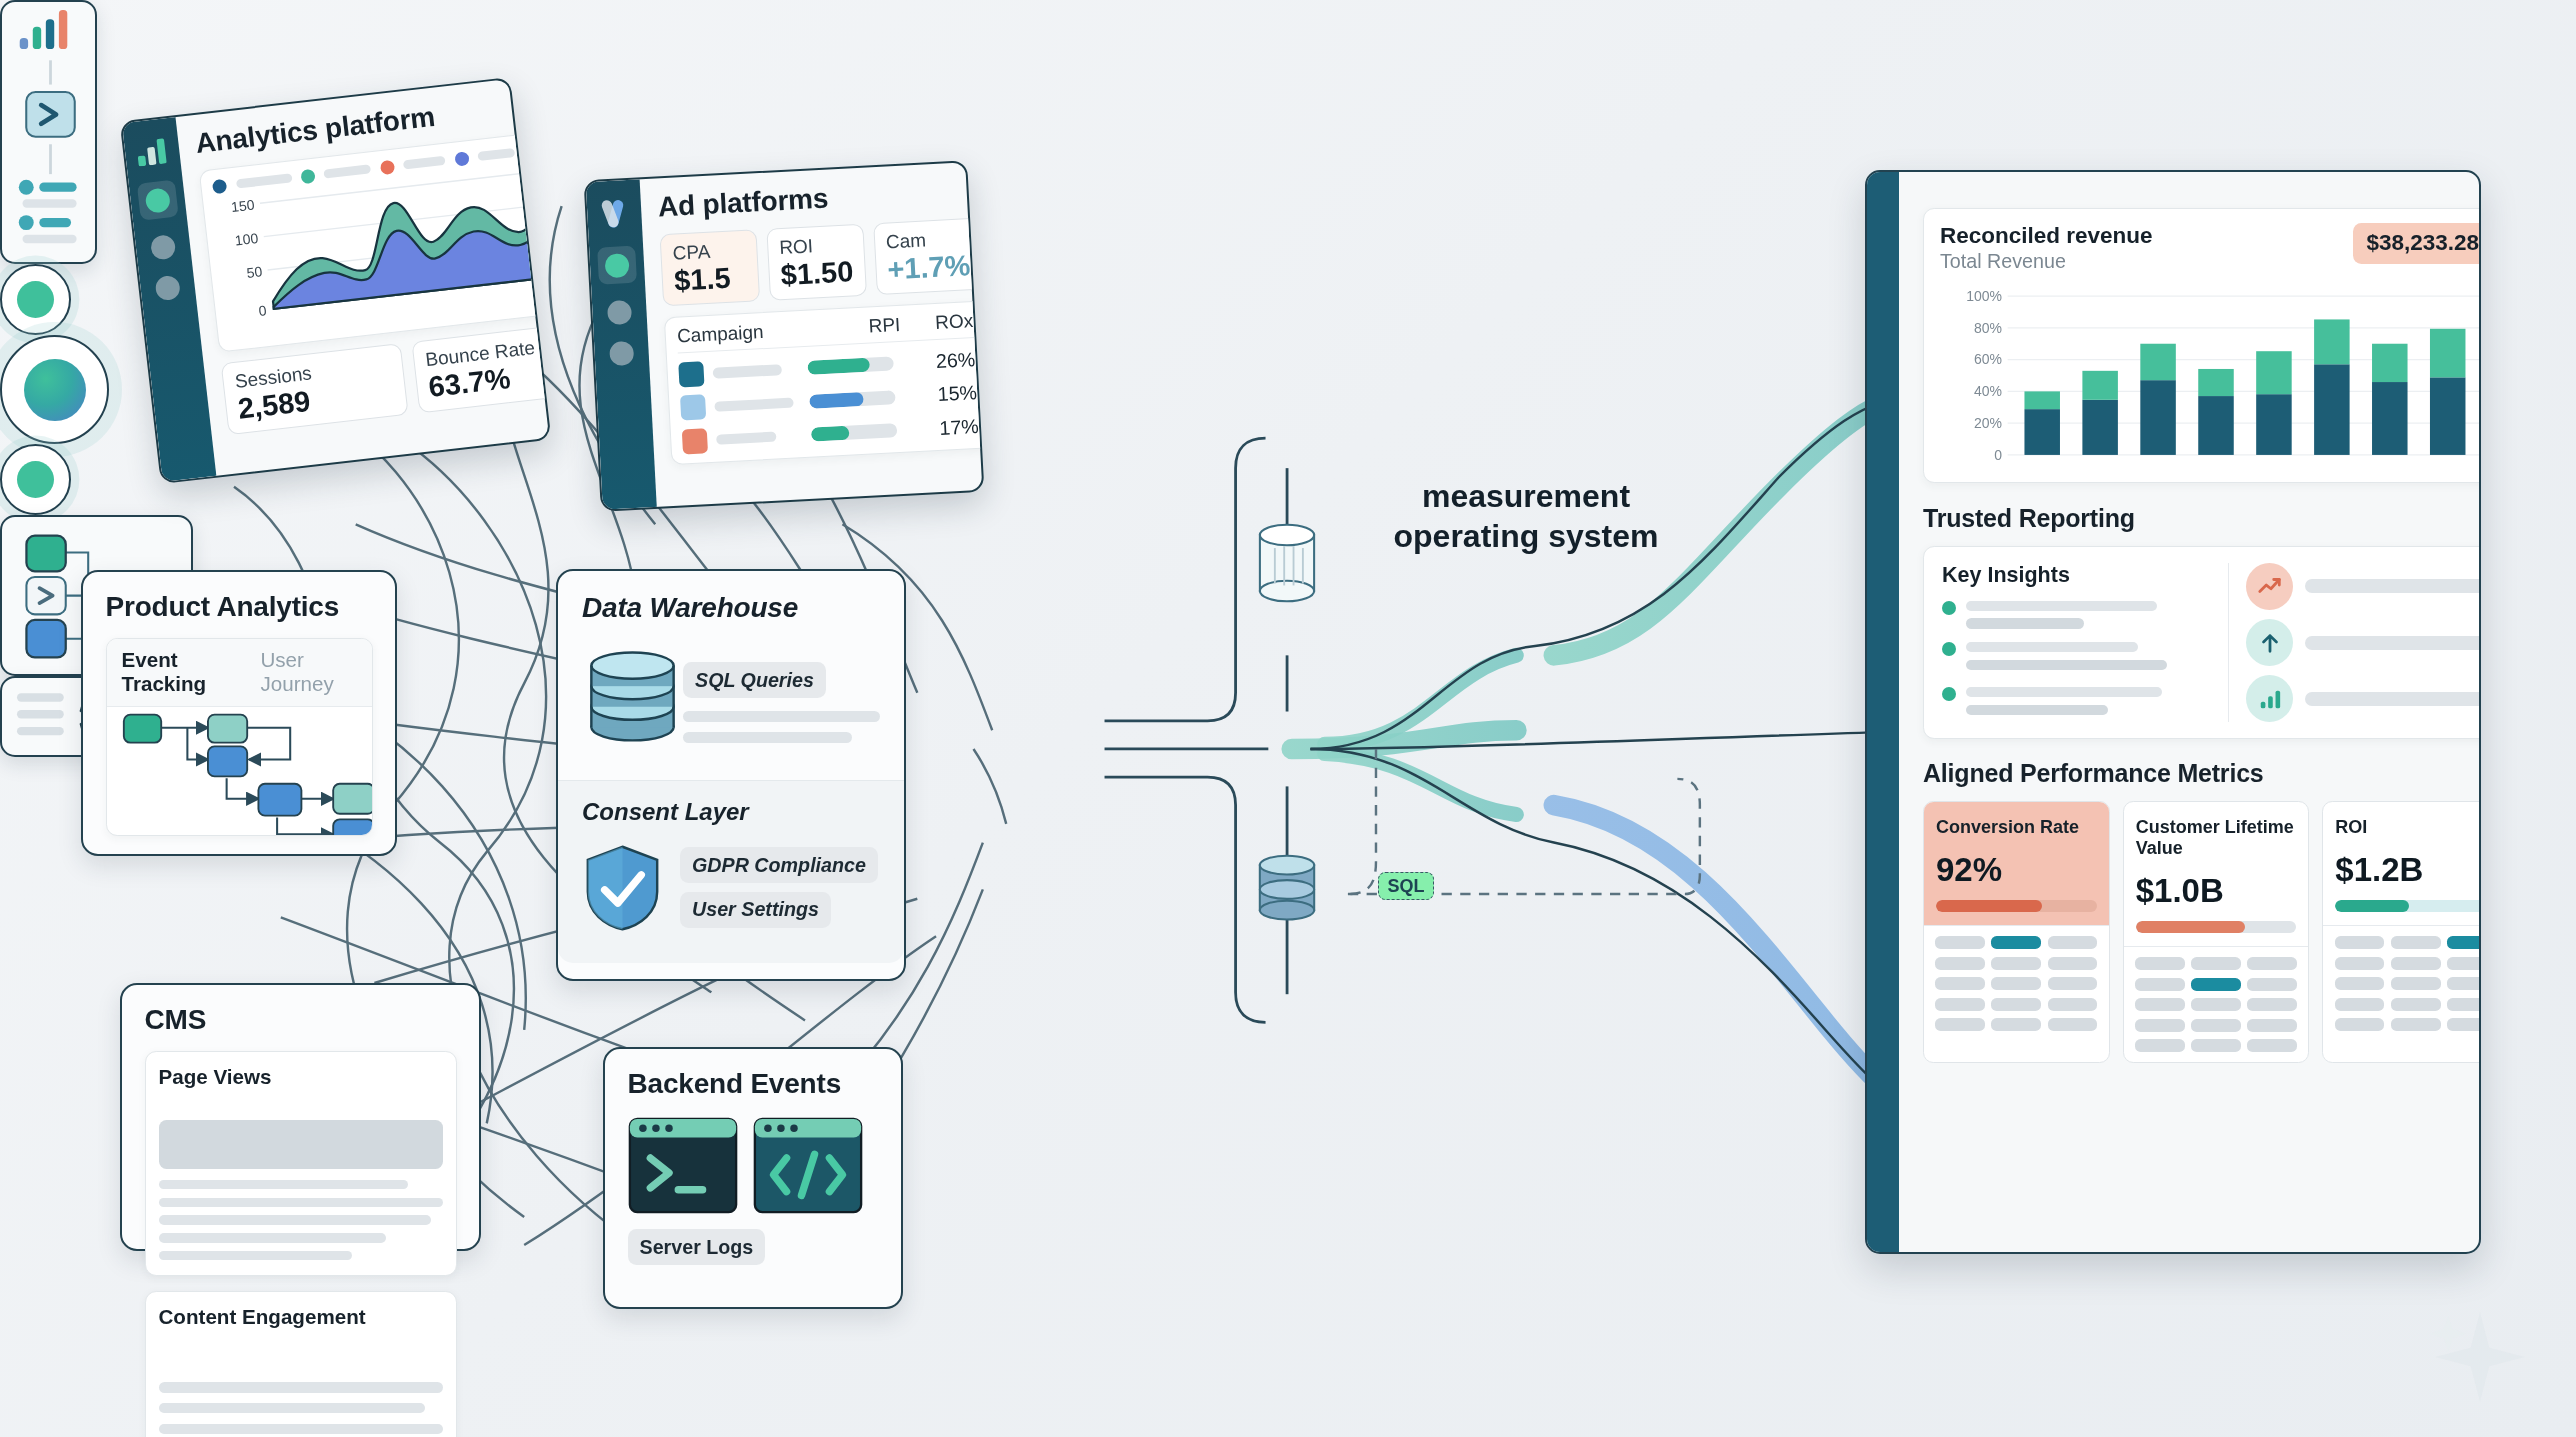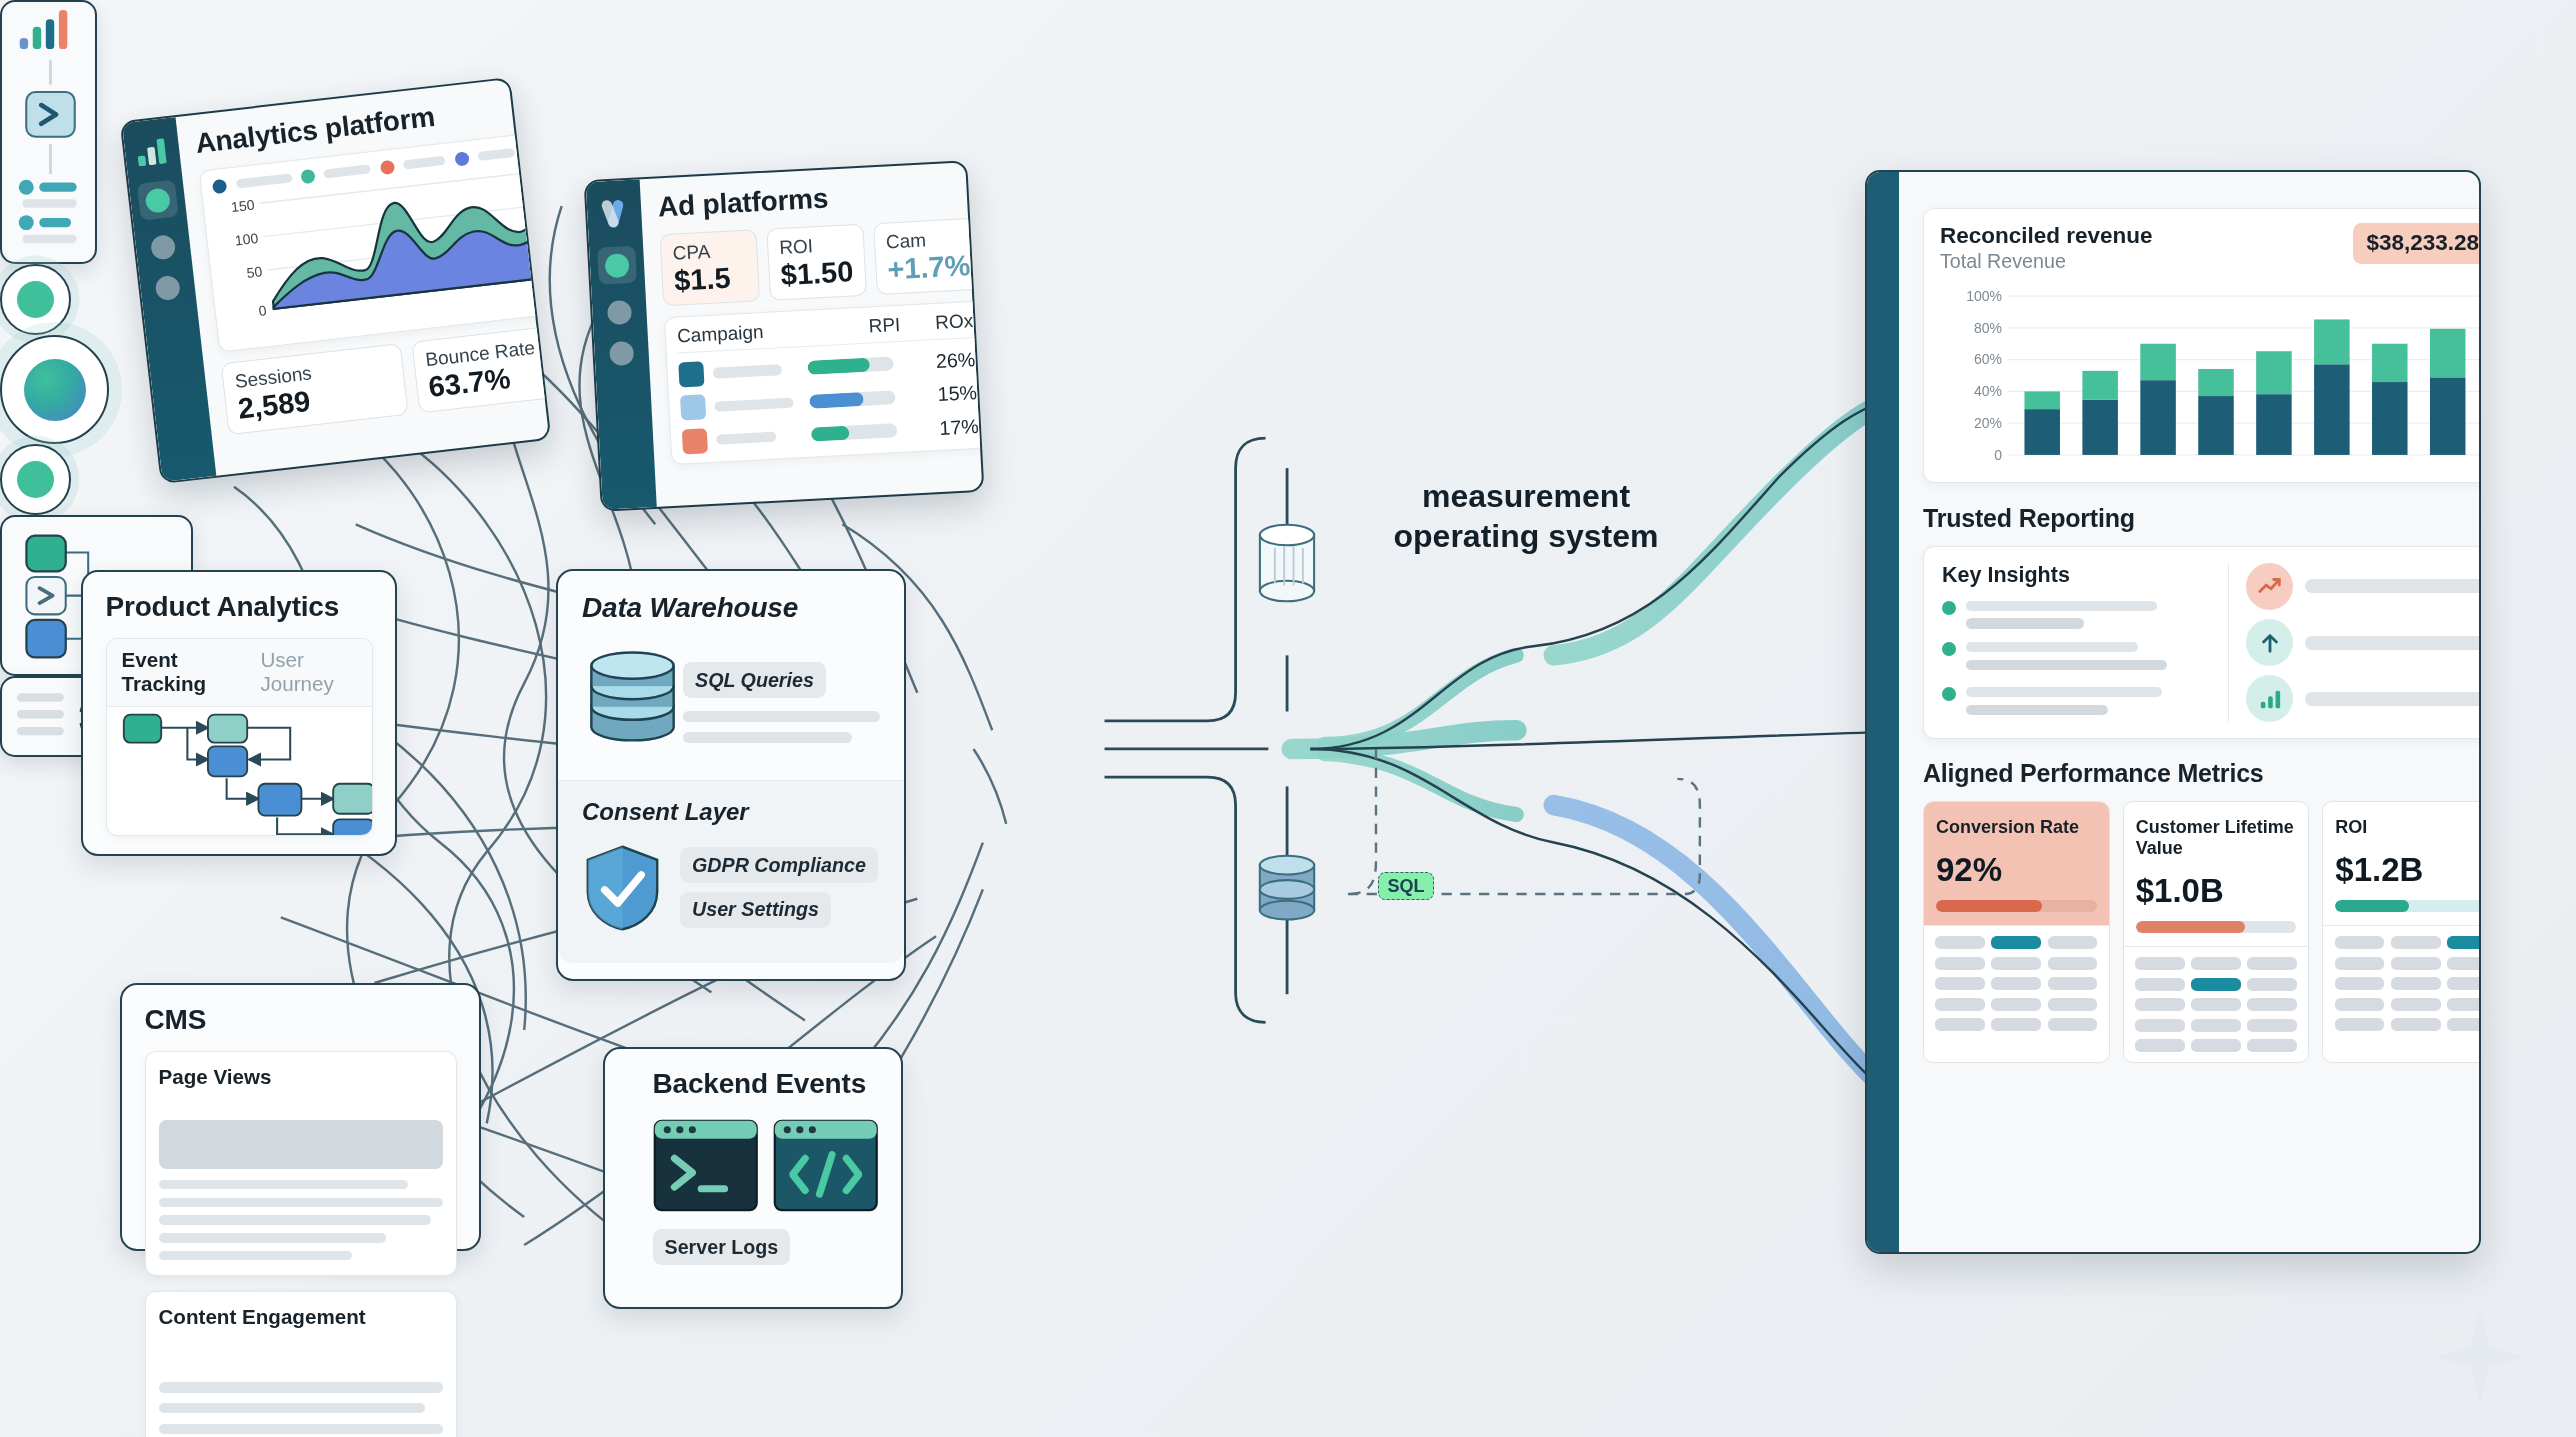--- a/index.html
+++ b/index.html
@@ -391,21 +391,21 @@
           <div class="skel-l" style="height:10.3px;margin-top:26px;width:100%"></div>
           <div class="skel-l" style="height:10.3px;margin-top:10.3px;width:94%"></div>
           <div class="skel-l" style="height:10.3px;margin-top:10.3px;width:100%"></div>
           <div class="skel-l" style="height:10.3px;margin-top:10.3px;width:98%"></div>
           <div class="skel-l" style="height:10.3px;margin-top:10.3px;width:90%"></div>
         </div>
       </div>
     </div>
   </div>
 
-  <div class="card" style="left:603px;top:1047px;width:300px;height:262px;padding-left:25px;">
+  <div class="card" style="left:603px;top:1047px;width:300px;height:262px;">
     <div style="padding:19px 22.5px;">
       <div class="card-title">Backend Events</div>
       <div style="display:flex;gap:15px;margin-top:17px;">
         <svg width="110" height="97" viewBox="0 0 118 104">
           <rect x="2" y="2" width="114" height="100" rx="8" fill="#17323c" stroke="#111d24" stroke-width="2.5"></rect>
           <rect x="2" y="2" width="114" height="20" rx="8" fill="#74cdb4"></rect>
           <circle cx="16" cy="12" r="4" fill="#1b3a46"></circle>
             <circle cx="30" cy="12" r="4" fill="#1b3a46"></circle>
             <circle cx="44" cy="12" r="4" fill="#1b3a46"></circle>
           <path d="M24,44 L44,60 L24,76" fill="none" stroke="#74cdb4" stroke-width="8" stroke-linecap="round" stroke-linejoin="round"></path>

